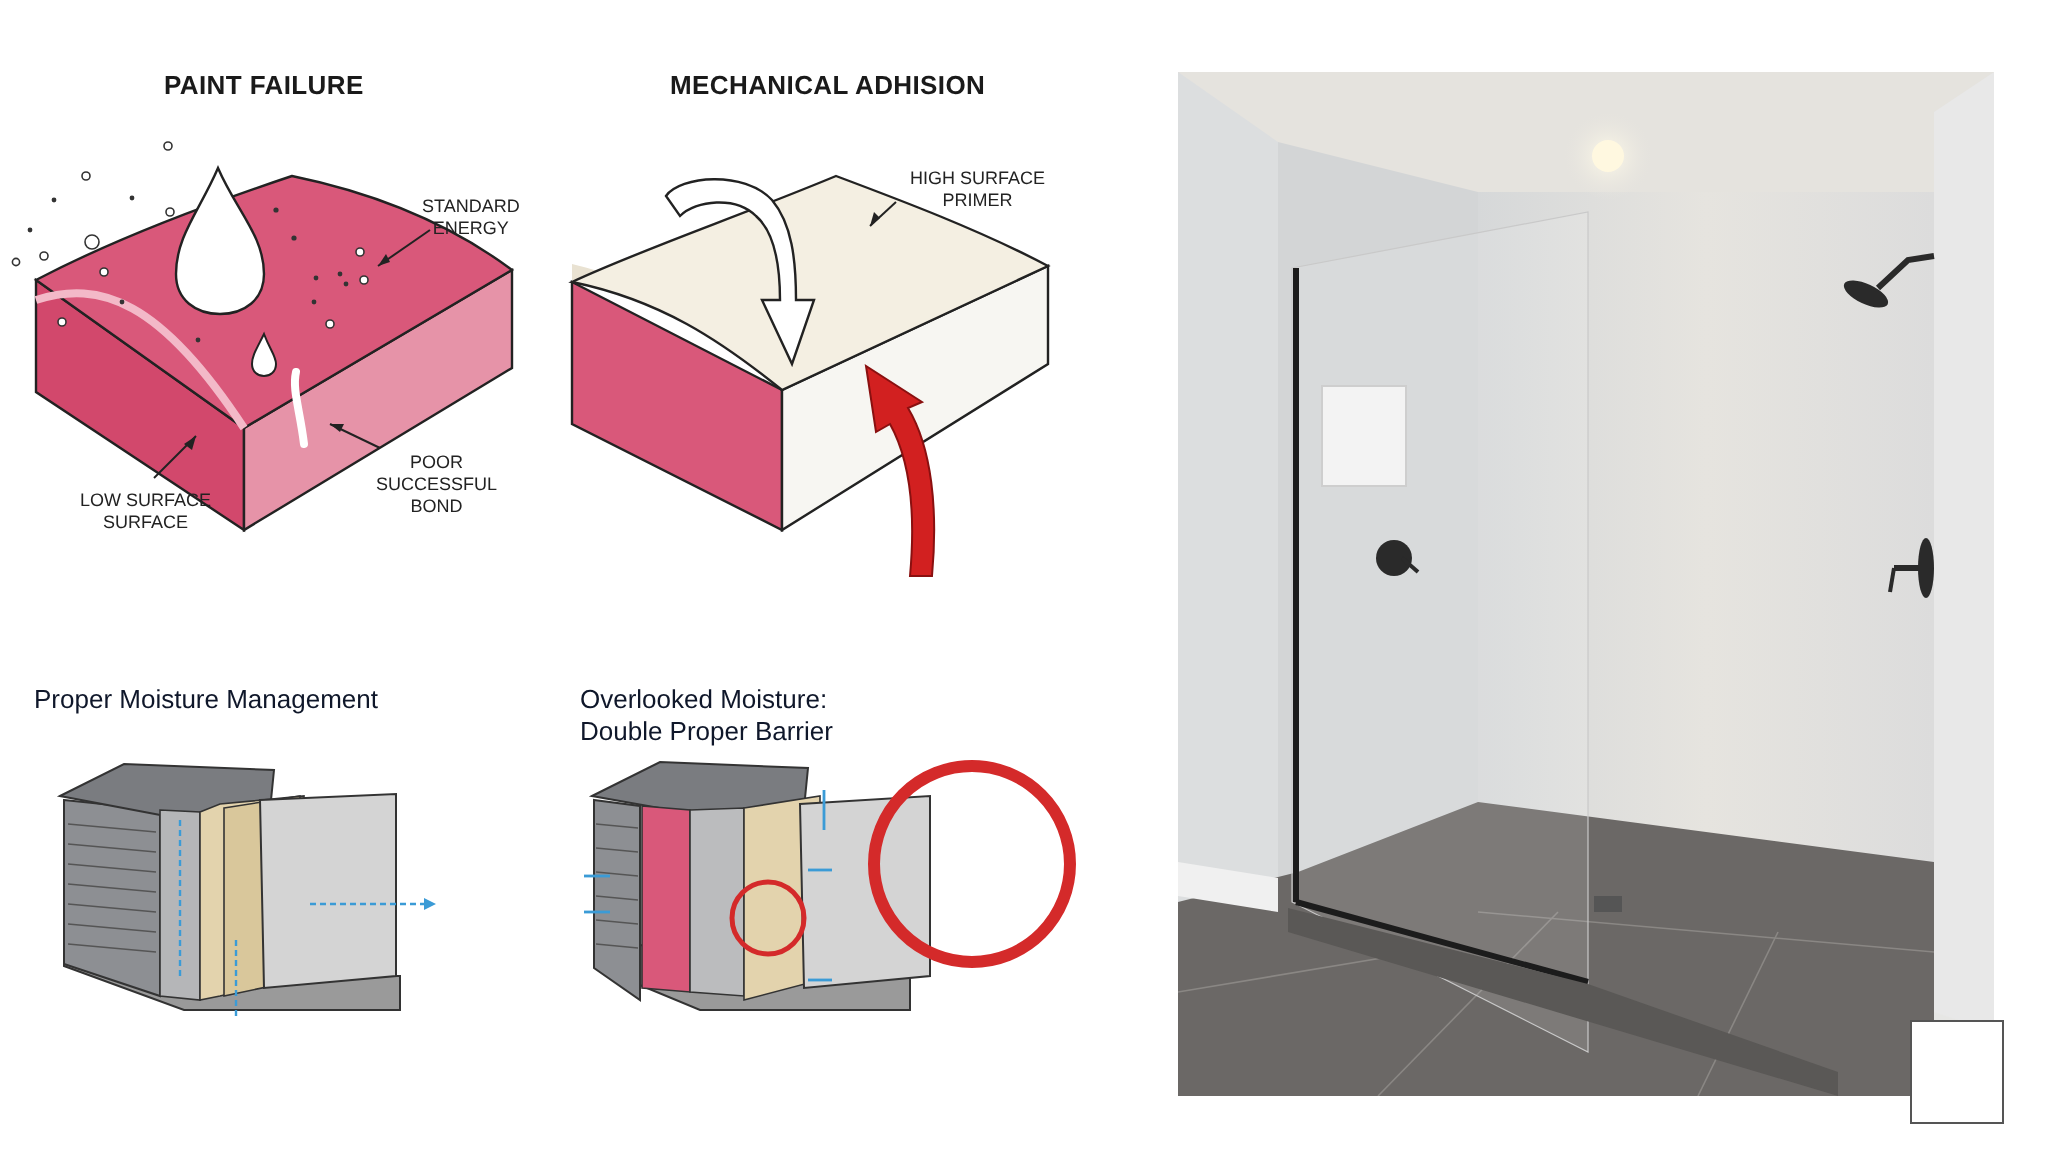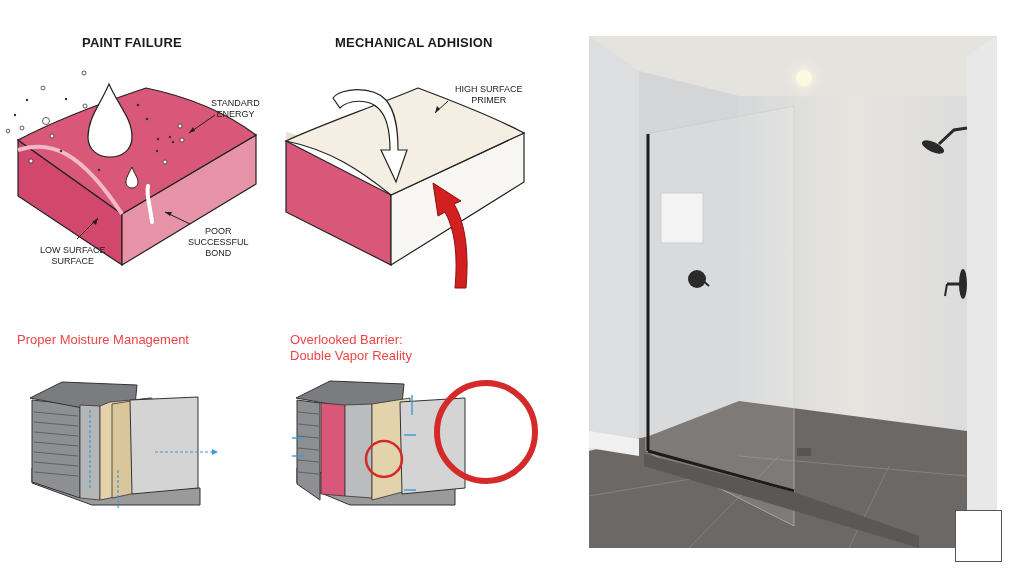--- a/index.html
+++ b/index.html
@@ -1,19 +1,19 @@
 <!DOCTYPE html>
 <html><head>
 <meta charset="utf-8">
 <style>
   html,body{margin:0;padding:0;background:#fff;}
   body{width:1024px;height:585px;position:relative;overflow:hidden;font-family:"Liberation Sans",sans-serif;color:#222;}
   .abs{position:absolute;}
   .title-caps{font-weight:bold;font-size:13px;letter-spacing:0.2px;color:#1a1a1a;}
-  .title-mixed{font-size:13px;color:#ef4444;line-height:16px;}
+  .title-mixed{font-size:13px;color:#0f172a;line-height:16px;margin-top:10px;}
   .label{font-size:9px;color:#222;text-align:center;line-height:11px;}
   svg{position:absolute;overflow:visible;}
   .photo{position:absolute;left:589px;top:36px;width:408px;height:512px;overflow:hidden;background:#e6e6e4;}
   .corner-box{position:absolute;left:955px;top:510px;width:45px;height:50px;background:#fff;border:1px solid #555;}
 </style>
 </head>
 <body>
 
 <div class="abs title-caps" style="left:82px;top:35px;">PAINT FAILURE</div>
 
@@ -134,22 +134,22 @@
 
   <g stroke="#3b9bd6" stroke-width="1.2" stroke-dasharray="3,2" fill="none">
     <line x1="155" y1="452" x2="212" y2="452"></line>
     <line x1="118" y1="470" x2="118" y2="510"></line>
     <line x1="90" y1="410" x2="90" y2="490"></line>
   </g>
   <polygon points="212,449 218,452 212,455" fill="#3b9bd6"></polygon>
 </svg>
 
 <div class="abs title-mixed" style="left:290px;top:332px;">
-  <div>Overlooked Barrier:</div>
-  <div>Double Vapor Reality</div>
+  <div>Overlooked Moisture:</div>
+  <div>Double Proper Barrier</div>
 </div>
 
 <svg style="left:0;top:0;" width="560" height="530">
   <polygon points="297,483 350,505 455,505 455,488 400,488 297,468" fill="#9a9a9a" stroke="#333" stroke-width="1"></polygon>
   <polygon points="297,400 320,403 320,500 297,484" fill="#8d8f93" stroke="#333" stroke-width="1"></polygon>
   <g stroke="#555" stroke-width="0.8">
     <line x1="298" y1="412" x2="319" y2="414"></line>
       <line x1="298" y1="424" x2="319" y2="426"></line>
     <line x1="298" y1="436" x2="319" y2="438"></line>
       <line x1="298" y1="448" x2="319" y2="450"></line>

